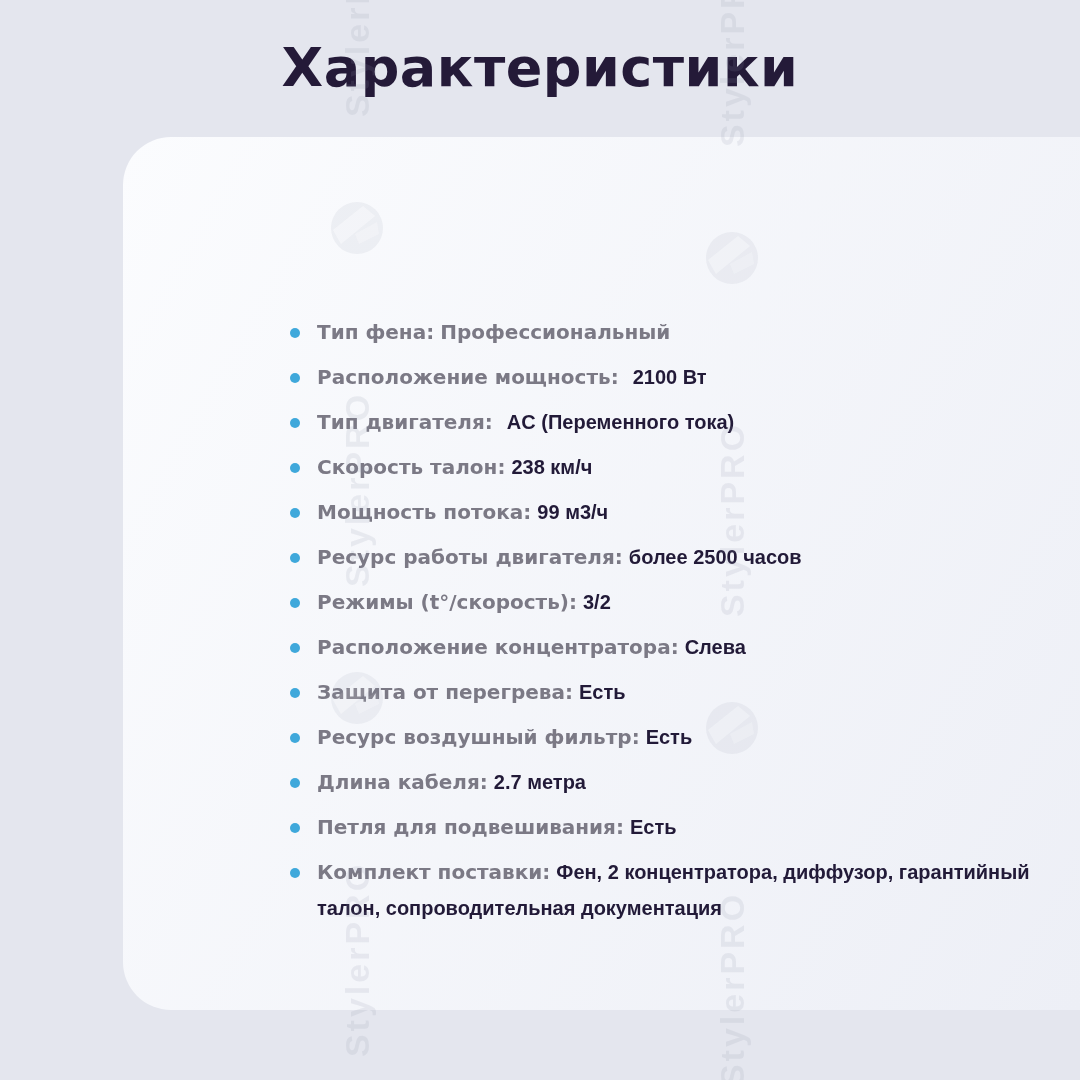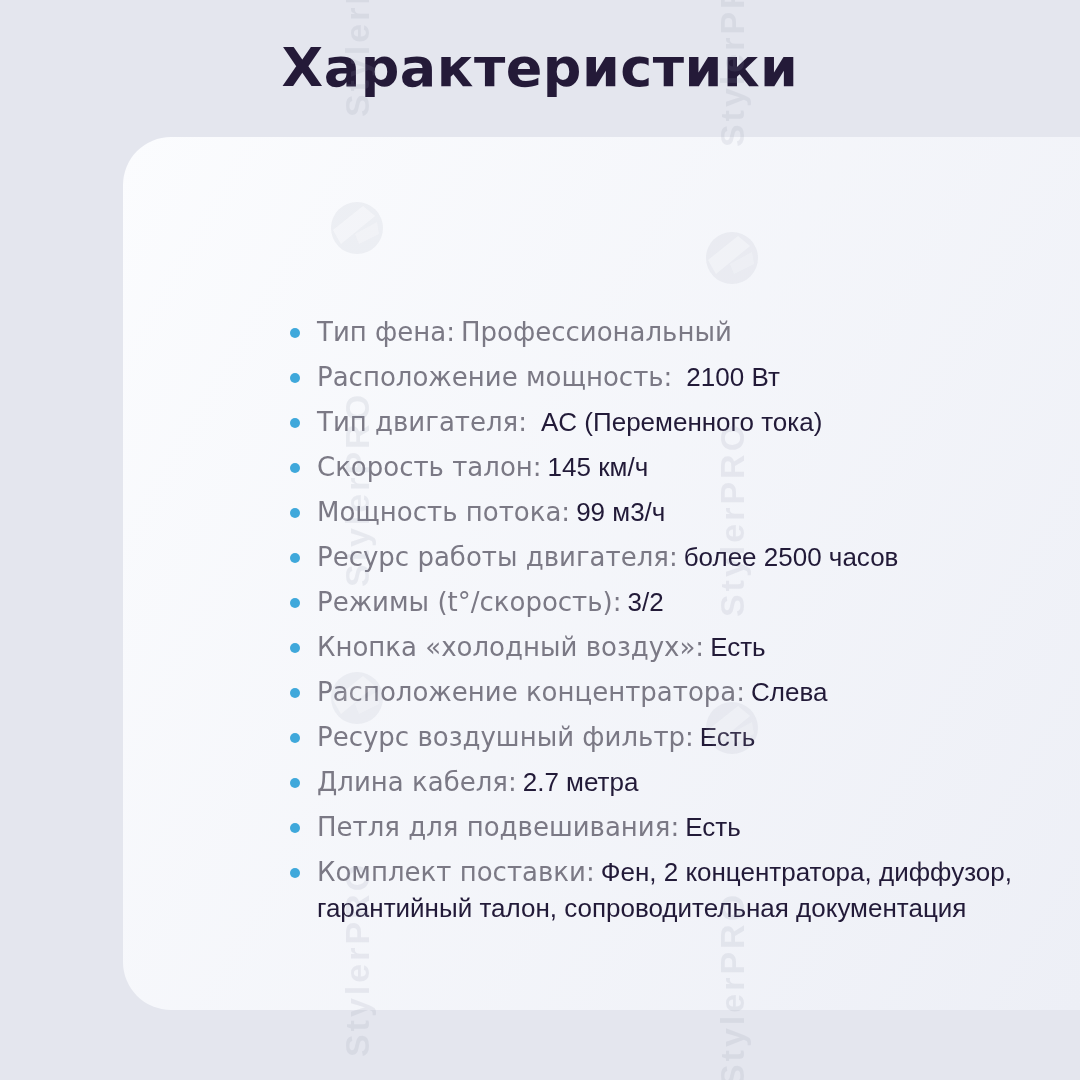--- a/index.html
+++ b/index.html
@@ -19,22 +19,23 @@
     position:absolute;left:123px;right:0;top:137px;height:873px;
     background:linear-gradient(120deg,var(--card-light,#fbfcfe) 0%,var(--card-dark,#edeff6) 100%);
     border-radius:48px 0 0 48px;
   }
   .spec-list{
     list-style:none;margin:0;position:absolute;left:167px;top:173px;
     padding:0;width:790px;
   }
   .spec-item{
     position:relative;padding:4px 0 5px 27px;
-    font-size:26px;line-height:36px;
+    font-size:20px;line-height:36px;
     max-width:762px;
+    font-weight:bold;
   }
   .bullet{
     position:absolute;left:0;top:18px;width:10px;height:10px;border-radius:50%;
     background:var(--bullet,#3fa8db);
   }
   .spec-label{
     color:var(--label,#7b7985);
     font-family:"DejaVu Sans","Liberation Sans",sans-serif;
   }
   .spec-value{
@@ -60,26 +61,26 @@
 </head>
 <body>
 
 <h1 class="page-title">Характеристики</h1>
 
 <div class="spec-card">
   <ul class="spec-list">
       <li class="spec-item"><span class="bullet"></span><span class="spec-label">Тип фена:</span><span class="spec-value muted">Профессиональный</span></li>
       <li class="spec-item"><span class="bullet"></span><span class="spec-label">Расположение мощность:</span><span class="spec-value wide-gap">2100 Вт</span></li>
       <li class="spec-item"><span class="bullet"></span><span class="spec-label">Тип двигателя:</span><span class="spec-value wide-gap">AC (Переменного тока)</span></li>
-      <li class="spec-item"><span class="bullet"></span><span class="spec-label">Скорость талон:</span><span class="spec-value">145 км/ч</span></li>
+      <li class="spec-item"><span class="bullet"></span><span class="spec-label">Скорость талон:</span><span class="spec-value">238 км/ч</span></li>
       <li class="spec-item"><span class="bullet"></span><span class="spec-label">Мощность потока:</span><span class="spec-value">99 м3/ч</span></li>
       <li class="spec-item"><span class="bullet"></span><span class="spec-label">Ресурс работы двигателя:</span><span class="spec-value">более 2500 часов</span></li>
       <li class="spec-item"><span class="bullet"></span><span class="spec-label">Режимы (t°/скорость):</span><span class="spec-value">3/2</span></li>
-      <li class="spec-item"><span class="bullet"></span><span class="spec-label">Кнопка «холодный воздух»:</span><span class="spec-value">Есть</span></li>
       <li class="spec-item"><span class="bullet"></span><span class="spec-label">Расположение концентратора:</span><span class="spec-value">Слева</span></li>
+      <li class="spec-item"><span class="bullet"></span><span class="spec-label">Защита от перегрева:</span><span class="spec-value">Есть</span></li>
       <li class="spec-item"><span class="bullet"></span><span class="spec-label">Ресурс воздушный фильтр:</span><span class="spec-value">Есть</span></li>
       <li class="spec-item"><span class="bullet"></span><span class="spec-label">Длина кабеля:</span><span class="spec-value">2.7 метра</span></li>
       <li class="spec-item"><span class="bullet"></span><span class="spec-label">Петля для подвешивания:</span><span class="spec-value">Есть</span></li>
       <li class="spec-item"><span class="bullet"></span><span class="spec-label">Комплект поставки:</span><span class="spec-value">Фен, 2 концентратора, диффузор, гарантийный талон, сопроводительная документация</span></li>
     </ul>
 </div>
 
 <div class="watermark-layer">
     <div class="wm-col" style="left: 327px;">
       <span class="wm-text" style="top: 0px;">StylerPRO</span>

